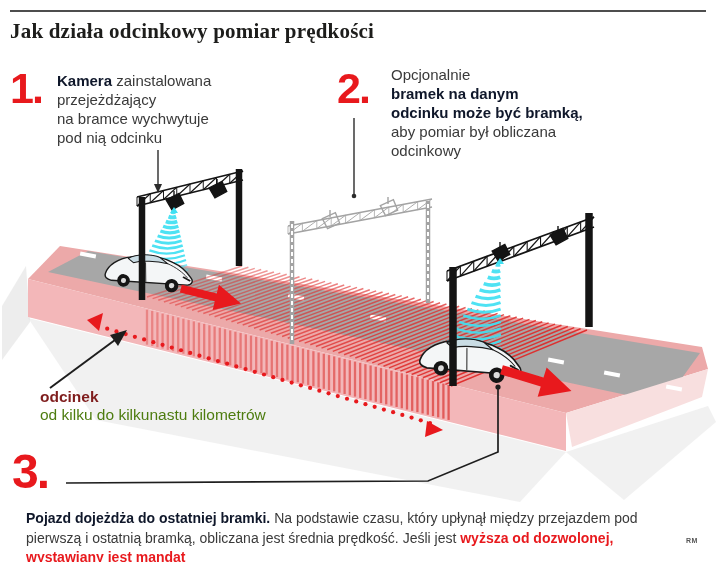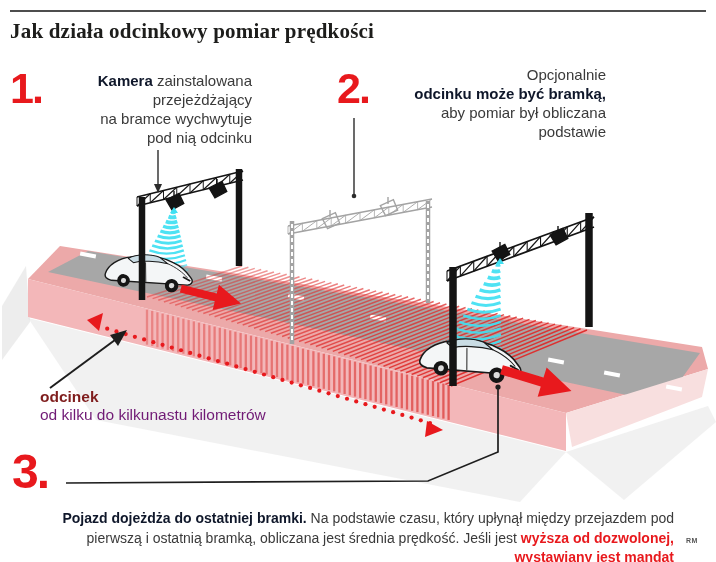--- a/index.html
+++ b/index.html
@@ -1,31 +1,31 @@
 <!DOCTYPE html>
 <html><head>
 <meta charset="utf-8">
 <title>Infografika</title>
 <style>
   html,body{margin:0;padding:0;background:#fff;}
   .canvas{position:relative;width:716px;height:562px;background:#ffffff;overflow:hidden;
-          font-family:"Liberation Sans",sans-serif;color:#333;text-align:right;}
+          font-family:"Liberation Sans",sans-serif;color:#333;}
   .toprule{position:absolute;left:10px;top:10px;width:696px;border-top:2px solid #4e4e4e;}
   .title{position:absolute;left:10px;top:19px;margin:0;font-family:"Liberation Serif",serif;
          font-size:21px;font-weight:700;color:#1d1d1b;letter-spacing:.2px;}
   .step-num{position:absolute;font-weight:800;color:#e8191d;line-height:.85;letter-spacing:-2px;}
   .n1{left:10px;top:70px;font-size:43px;}
   .n2{left:337px;top:70px;font-size:43px;}
   .n3{left:12px;top:452px;font-size:48px;}
   .step-text{position:absolute;font-size:15px;line-height:19px;color:#3a3a3a;}
   .t1{left:57px;top:71px;width:195px;}
   .t2{left:391px;top:65px;width:215px;}
   .b{font-weight:700;color:#0f172a;}
   .odc-label{position:absolute;left:40px;top:388px;font-size:15.5px;font-weight:700;color:#7f1d1d;}
-  .odc-desc{position:absolute;left:40px;top:406px;font-size:15.5px;color:#701a75;}
+  .odc-desc{position:absolute;left:40px;top:406px;font-size:15.5px;color:#4d7c0f;}
   .p3{position:absolute;left:10px;top:493px;width:648px;margin:16px;font-size:14px;line-height:19.5px;color:#3a3a3a;}
   .rb{font-weight:700;color:#e8191d;}
   .credit{position:absolute;left:686px;top:537px;font-size:7px;font-weight:700;color:#555;letter-spacing:.5px;}
   .diagram{position:absolute;left:0;top:0;width:716px;height:562px;}
   .txt{position:relative;z-index:2;}
 </style>
 </head>
 <body>
 
 <div class="canvas">
@@ -390,23 +390,24 @@
     <div class="step-text t1">
       <div><span class="b">Kamera</span><span> zainstalowana</span></div>
       <div>przejeżdżający</div>
       <div>na bramce wychwytuje</div>
       <div>pod nią odcinku</div>
     </div>
 
     <div class="step-num n2">2.</div>
     <div class="step-text t2">
       <div>Opcjonalnie</div>
+      <div class="b">bramek na danym</div>
       <div class="b">odcinku może być bramką,</div>
       <div>aby pomiar był obliczana</div>
-      <div>podstawie</div>
+      <div>odcinkowy</div>
     </div>
 
     <div class="odc-label">odcinek</div>
     <div class="odc-desc">od kilku do kilkunastu kilometrów</div>
 
     <div class="step-num n3">3.</div>
     <p class="p3"><span class="b">Pojazd dojeżdża do ostatniej bramki.</span><span> Na podstawie czasu, który upłynął między przejazdem pod pierwszą i ostatnią bramką, obliczana jest średnia prędkość. Jeśli jest </span><span class="rb">wyższa od dozwolonej, wystawiany jest mandat</span></p>
 
     <div class="credit">RM</div>
   </div>

